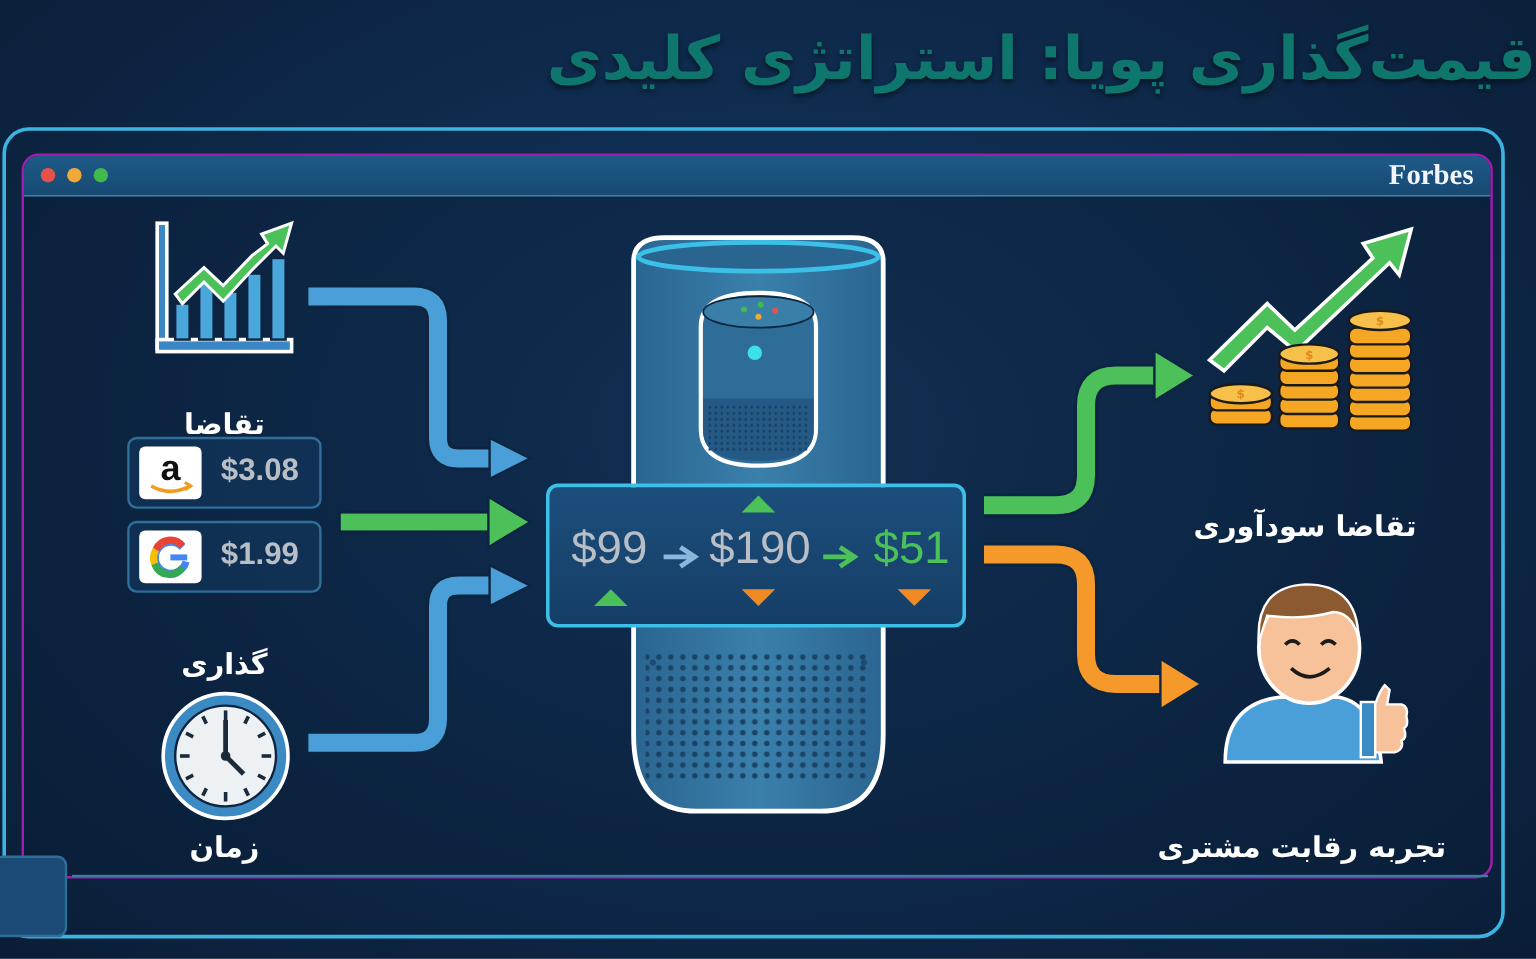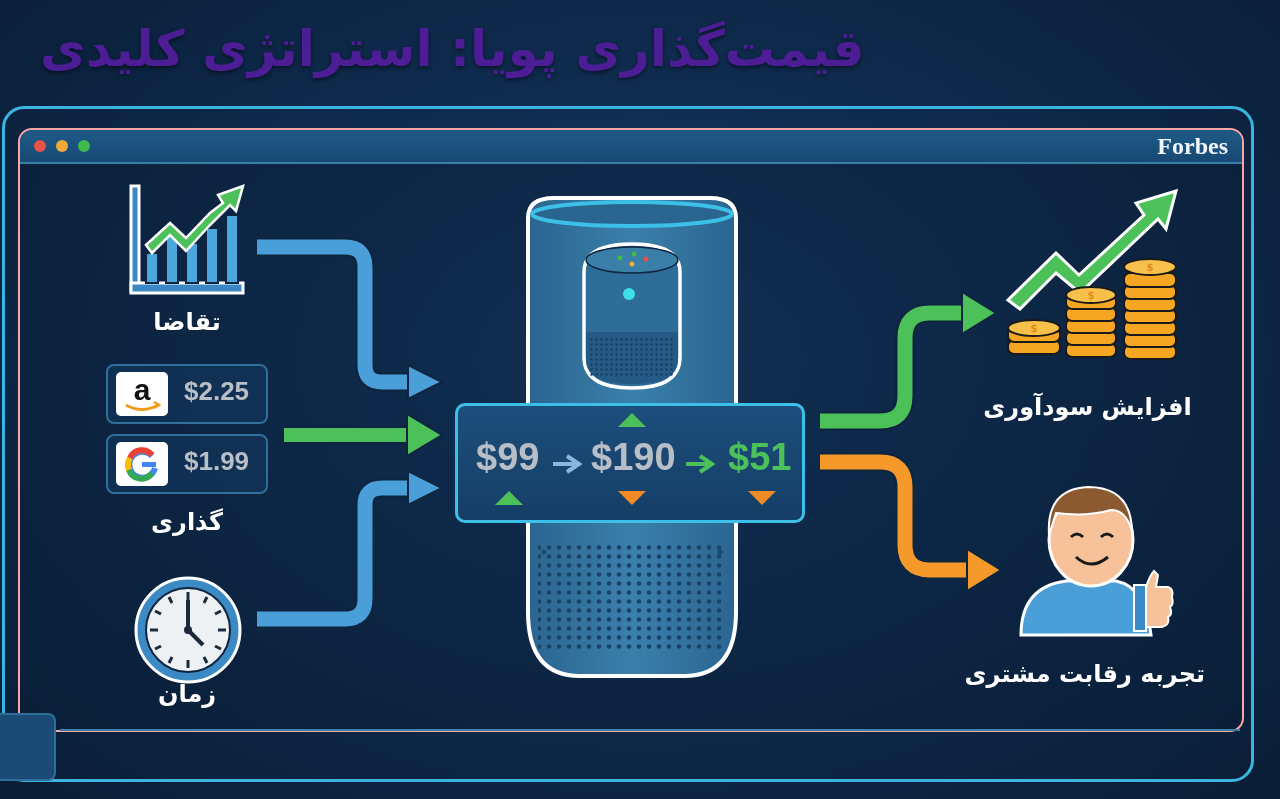--- a/index.html
+++ b/index.html
@@ -1,32 +1,32 @@
 <!DOCTYPE html>
 <html><head>
 <meta charset="utf-8">
 <style>
   html,body{margin:0;padding:0;}
   body{width:1280px;height:799px;overflow:hidden;position:relative;
     background:radial-gradient(ellipse at 50% 45%, #163a63 0%, #0f2c4f 45%, #0a1d36 100%);
     font-family:"DejaVu Sans",sans-serif;color:#fff;}
-  .title{position:absolute;left:0;right:0;top:20px;text-align:left;font-size:50px;font-weight:bold;
-    direction:rtl;color:#4c1d95;text-shadow:0 2px 4px rgba(0,0,0,.5);letter-spacing:0;margin-left:40px;}
+  .title{position:absolute;left:0;right:0;top:20px;text-align:right;font-size:50px;font-weight:bold;
+    direction:rtl;color:#0f766e;text-shadow:0 2px 4px rgba(0,0,0,.5);letter-spacing:0;margin-left:40px;}
   .outer-frame{position:absolute;left:2px;top:106px;width:1252px;height:676px;border:3px solid #3cb4e0;border-radius:22px;box-sizing:border-box;}
-  .window{position:absolute;left:18px;top:128px;width:1226px;height:604px;border:2px solid #fca5a5;border-radius:14px;box-sizing:border-box;background:rgba(8,28,52,.35);}
+  .window{position:absolute;left:18px;top:128px;width:1226px;height:604px;border:2px solid #a21caf;border-radius:14px;box-sizing:border-box;background:rgba(8,28,52,.35);}
   .window-bar{position:absolute;left:0;top:0;right:0;height:32px;background:linear-gradient(#1e5a86,#174a74);border-radius:12px 12px 0 0;border-bottom:2px solid #3a7fa8;}
   .dot{position:absolute;top:10px;width:12px;height:12px;border-radius:50%;}
   .brand{position:absolute;right:14px;top:3px;font-family:"Liberation Serif",serif;font-weight:bold;font-size:24px;color:#f2f6fa;}
-  .label{position:absolute;font-weight:bold;font-size:24px;direction:rtl;text-align:center;color:#fff;white-space:nowrap;}
+  .label{position:absolute;font-weight:bold;font-size:24px;direction:rtl;text-align:center;color:#fff;white-space:nowrap;margin-top:32px;}
   .comp-card{position:absolute;left:106px;width:162px;height:60px;border:2px solid #2f6f99;border-radius:8px;background:rgba(20,60,100,.5);box-sizing:border-box;}
   .logo-box{position:absolute;left:8px;top:6px;width:52px;height:44px;background:#fff;border-radius:5px;}
   .comp-price{position:absolute;left:76px;top:10px;font-size:26px;font-weight:bold;color:#b8bec6;font-family:"Liberation Sans",sans-serif;}
   .price-box{position:absolute;left:455px;top:403px;width:350px;height:120px;border:3px solid #3cc0e8;border-radius:10px;box-sizing:border-box;
     background:linear-gradient(#1c4e7c,#153e66);}
-  .price{position:absolute;top:30px;font-size:38px;font-weight:bold;font-family:"Liberation Sans",sans-serif;}
+  .price{position:absolute;top:30px;font-size:38px;font-weight:normal;font-family:"Liberation Sans",sans-serif;}
   .tri{position:absolute;width:0;height:0;border-left:14px solid transparent;border-right:14px solid transparent;}
   .tri.up{border-bottom:14px solid #4cc15a;}
   .tri.down{border-top:14px solid #f08a24;}
   svg{position:absolute;overflow:visible;}
   .side-btn{position:absolute;left:-6px;top:713px;width:62px;height:68px;border:2px solid #2e6f9a;border-radius:8px;background:#1a4a75;box-sizing:border-box;}
   .line1{position:absolute;left:60px;top:729px;width:1180px;height:2px;background:#3a7fa8;}
 </style>
 </head>
 <body>
 
@@ -56,21 +56,21 @@
 <div class="label" style="left:142px;top:308px;width:90px">تقاضا</div>
 
 <div class="comp-card" style="top:364px">
   <div class="logo-box">
     <svg width="52" height="44" viewBox="0 0 52 44" style="left:0;top:0">
       <text x="26" y="28" text-anchor="middle" font-family="Liberation Sans, sans-serif" font-weight="bold" font-size="30" fill="#111">a</text>
       <path d="M10 33 Q26 42 42 33" stroke="#f29b1d" stroke-width="3" fill="none"></path>
       <path d="M38 30 L43 33 L38 36" stroke="#f29b1d" stroke-width="2.5" fill="none"></path>
     </svg>
   </div>
-  <span class="comp-price">$2.25</span>
+  <span class="comp-price">$3.08</span>
 </div>
 <div class="comp-card" style="top:434px">
   <div class="logo-box">
     <svg width="52" height="44" viewBox="0 0 52 44" style="left:0;top:0">
       <path d="M36 14 A13 13 0 1 0 39 26" stroke="#4285f4" stroke-width="6" fill="none"></path>
       <path d="M14 16 A13 13 0 0 1 36 13" stroke="#ea4335" stroke-width="6" fill="none"></path>
       <path d="M13 28 A13 13 0 0 1 14 16" stroke="#fbbc05" stroke-width="6" fill="none"></path>
       <path d="M36 31 A13 13 0 0 1 13 28" stroke="#34a853" stroke-width="6" fill="none"></path>
       <rect x="26" y="20" width="14" height="5" fill="#4285f4"></rect>
     </svg>
@@ -93,21 +93,21 @@
       <line x1="36" y1="88" x2="39" y2="82"></line>
     <line x1="88" y1="36" x2="82" y2="39"></line>
       <line x1="22" y1="36" x2="28" y2="39"></line>
     <line x1="88" y1="74" x2="82" y2="71"></line>
       <line x1="22" y1="74" x2="28" y2="71"></line>
   </g>
   <line x1="55" y1="55" x2="55" y2="25" stroke="#1a2a3a" stroke-width="4"></line>
   <line x1="55" y1="55" x2="70" y2="70" stroke="#1a2a3a" stroke-width="4"></line>
   <circle cx="55" cy="55" r="4" fill="#1a2a3a"></circle>
 </svg>
-<div class="label" style="left:142px;top:680px;width:90px">زمان</div>
+<div class="label" style="left:142px;top:660px;width:90px">زمان</div>
 
 <svg style="left:0;top:0" width="1280" height="799">
   <path d="M257 247 H345 Q365 247 365 267 V365 Q365 382 382 382 H410" stroke="#0d2540" stroke-width="20" fill="none"></path>
   <path d="M257 247 H345 Q365 247 365 267 V365 Q365 382 382 382 H410" stroke="#4a9fd8" stroke-width="15" fill="none"></path>
   <polygon points="408,365 442,382 408,399" fill="#4a9fd8" stroke="#0d2540" stroke-width="2"></polygon>
   <rect x="283" y="427" width="126" height="16" fill="#4cc15a" stroke="#0d2540" stroke-width="2"></rect>
   <polygon points="407,414 442,435 407,456" fill="#4cc15a" stroke="#0d2540" stroke-width="2"></polygon>
   <path d="M257 619 H345 Q365 619 365 599 V505 Q365 488 382 488 H410" stroke="#0d2540" stroke-width="20" fill="none"></path>
   <path d="M257 619 H345 Q365 619 365 599 V505 Q365 488 382 488 H410" stroke="#4a9fd8" stroke-width="15" fill="none"></path>
   <polygon points="408,471 442,488 408,505" fill="#4a9fd8" stroke="#0d2540" stroke-width="2"></polygon>
@@ -190,21 +190,21 @@
       <rect x="120" y="100" width="52" height="14" rx="6"></rect>
       <rect x="120" y="88" width="52" height="14" rx="6"></rect>
     <ellipse cx="146" cy="82" rx="26" ry="8" fill="#f7c04a"></ellipse>
   </g>
   <g fill="#e08a1a" font-size="10" font-weight="bold" text-anchor="middle" font-family="DejaVu Sans, sans-serif">
     <text x="30" y="147">$</text>
       <text x="87" y="114">$</text>
       <text x="146" y="86">$</text>
   </g>
 </svg>
-<div class="label" style="left:980px;top:393px;width:215px">افزایش سودآوری</div>
+<div class="label" style="left:980px;top:393px;width:215px">تقاضا سودآوری</div>
 
 <svg style="left:1016px;top:475px" width="160" height="165" viewBox="0 0 160 165">
   <path d="M5 160 Q5 112 50 106 H100 Q130 112 135 160 Z" fill="#4a9fd8" stroke="#fff" stroke-width="3"></path>
   <ellipse cx="75" cy="65" rx="42" ry="46" fill="#f7c29a" stroke="#fff" stroke-width="3"></ellipse>
   <path d="M33 60 Q30 14 72 12 Q115 12 116 56 Q110 35 95 35 Q70 42 40 38 Z" fill="#8b5a30" stroke="#fff" stroke-width="2"></path>
   <path d="M55 62 Q61 56 67 62 M85 62 Q91 56 97 62" stroke="#1a1a1a" stroke-width="3" fill="none"></path>
   <path d="M60 82 Q75 96 92 82" stroke="#1a1a1a" stroke-width="3" fill="none"></path>
   <rect x="118" y="110" width="12" height="46" fill="#3a8ac4" stroke="#fff" stroke-width="2"></rect>
   <path d="M130 112 Q134 100 138 96 L142 100 L140 112 H152 Q158 114 156 122 Q158 130 154 132 Q157 140 152 142 Q154 150 146 152 H130 Z" fill="#f7c29a" stroke="#fff" stroke-width="2"></path>
 </svg>

